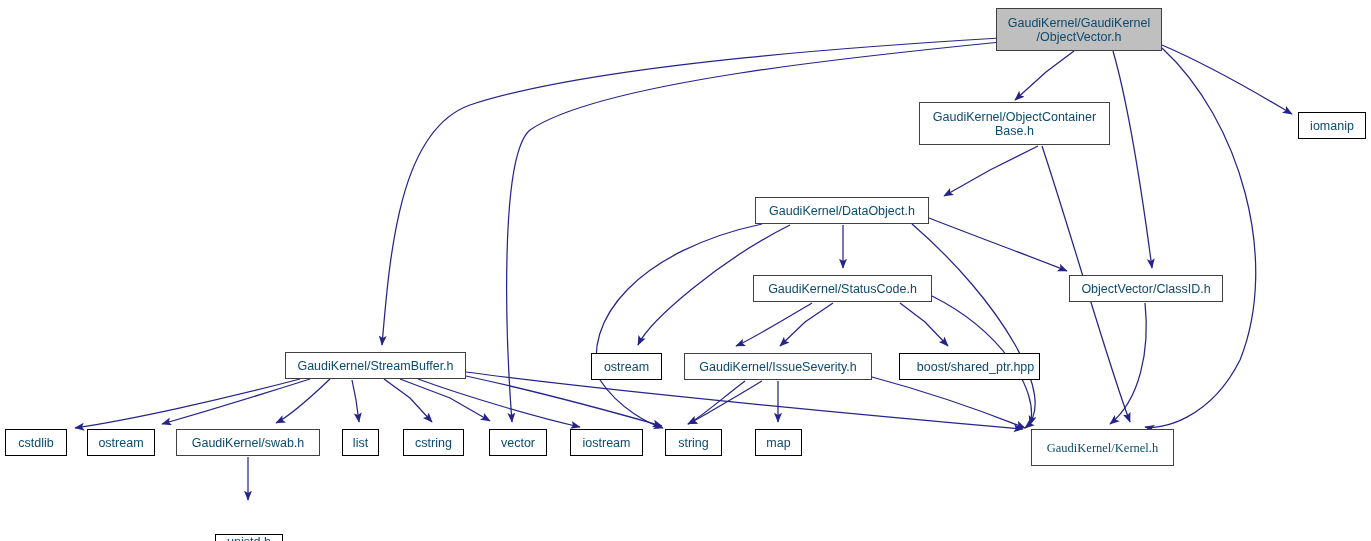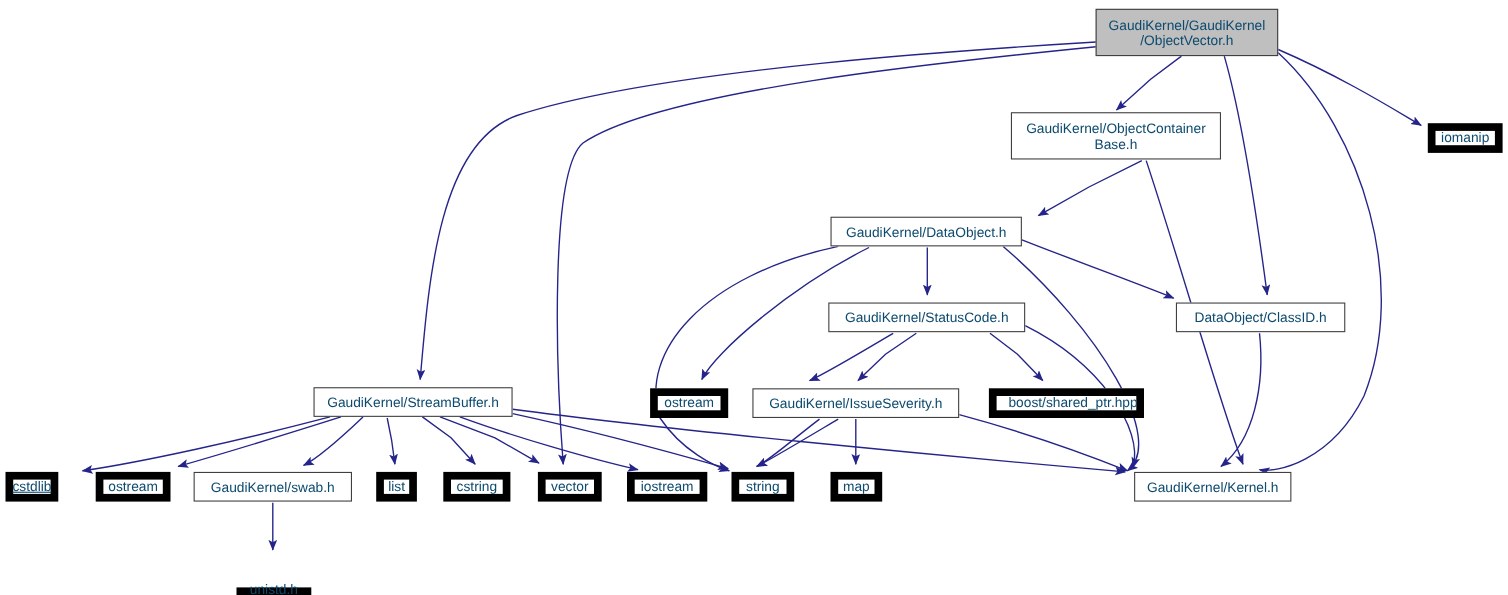--- a/index.html
+++ b/index.html
@@ -2,21 +2,21 @@
 <html><head>
 <meta charset="utf-8">
 <style>
   html,body{margin:0;padding:0;background:#ffffff;}
   #canvas{position:relative;width:1371px;height:541px;background:#ffffff;
           font-family:"Liberation Sans", sans-serif;overflow:hidden;}
   #edges{position:absolute;left:0;top:0;width:1371px;height:541px;}
   .node{position:absolute;box-sizing:border-box;display:flex;align-items:center;
         justify-content:center;text-align:center;line-height:1.12;
         font-size:12.5px;color:#0c4a6e;background:#ffffff;white-space:pre-line;}
-  .node.ext{border:7px solid #000000;align-items:flex-end;}
+  .node.ext{border:1px solid #000000;}
   .node.local{border:1.6px solid #404040;}
   .node.root{border:1.6px solid #404040;background:#bfbfbf;}
   .node span{display:block;padding:0 5px;}
 </style>
 </head>
 <body>
 
 <div id="canvas">
   <svg id="edges" viewBox="0 0 1371 541" xmlns="http://www.w3.org/2000/svg">
     <defs>
@@ -60,30 +60,30 @@
       </g>
   </svg>
   <div id="nodes">
       <div class="node root" style="left: 996px; top: 8px; width: 166px; height: 43px;"><span>GaudiKernel/GaudiKernel
 /ObjectVector.h</span></div>
       <div class="node ext" style="left: 1298px; top: 112px; width: 68px; height: 27px;"><span>iomanip</span></div>
       <div class="node local" style="left: 919px; top: 102px; width: 191px; height: 43px; text-align: center;"><span>GaudiKernel/ObjectContainer
 Base.h</span></div>
       <div class="node local" style="left: 755px; top: 197px; width: 174px; height: 27px;"><span>GaudiKernel/DataObject.h</span></div>
       <div class="node local" style="left: 753px; top: 275px; width: 179px; height: 27px;"><span>GaudiKernel/StatusCode.h</span></div>
-      <div class="node local" style="left: 1069px; top: 275px; width: 154px; height: 27px;"><span>DataObject/ClassID.h</span></div>
+      <div class="node local" style="left: 1069px; top: 275px; width: 154px; height: 27px;"><span>ObjectVector/ClassID.h</span></div>
       <div class="node local" style="left: 285px; top: 352px; width: 181px; height: 27px;"><span>GaudiKernel/StreamBuffer.h</span></div>
       <div class="node ext" style="left: 591px; top: 353px; width: 71px; height: 27px;"><span>ostream</span></div>
       <div class="node local" style="left: 684px; top: 353px; width: 188px; height: 27px;"><span>GaudiKernel/IssueSeverity.h</span></div>
       <div class="node ext" style="left: 899px; top: 353px; width: 141px; height: 27px; padding-left: 12px;"><span>boost/shared_ptr.hpp</span></div>
-      <div class="node ext" style="left: 5px; top: 429px; width: 48px; height: 27px; text-decoration: underline;"><span>cstdlib</span></div>
+      <div class="node ext" style="left: 5px; top: 429px; width: 62px; height: 27px;"><span>cstdlib</span></div>
       <div class="node ext" style="left: 87px; top: 429px; width: 68px; height: 27px;"><span>ostream</span></div>
       <div class="node local" style="left: 176px; top: 429px; width: 144px; height: 27px;"><span>GaudiKernel/swab.h</span></div>
       <div class="node ext" style="left: 342px; top: 429px; width: 37px; height: 27px;"><span>list</span></div>
       <div class="node ext" style="left: 403px; top: 429px; width: 61px; height: 27px;"><span>cstring</span></div>
       <div class="node ext" style="left: 489px; top: 429px; width: 58px; height: 27px;"><span>vector</span></div>
       <div class="node ext" style="left: 570px; top: 429px; width: 73px; height: 27px;"><span>iostream</span></div>
       <div class="node ext" style="left: 665px; top: 429px; width: 57px; height: 27px;"><span>string</span></div>
       <div class="node ext" style="left: 755px; top: 429px; width: 47px; height: 27px;"><span>map</span></div>
-      <div class="node local" style="left: 1031px; top: 429px; width: 143px; height: 27px;"><span>GaudiKernel/Kernel.h</span></div>
+      <div class="node local" style="left: 1031px; top: 429px; width: 143px; height: 37px; font-family: Liberation Serif, serif;"><span>GaudiKernel/Kernel.h</span></div>
       <div class="node ext" style="left: 215px; top: 534px; width: 68px; height: 16px;"><span>unistd.h</span></div>
     </div>
 </div>
 
 </body></html>

